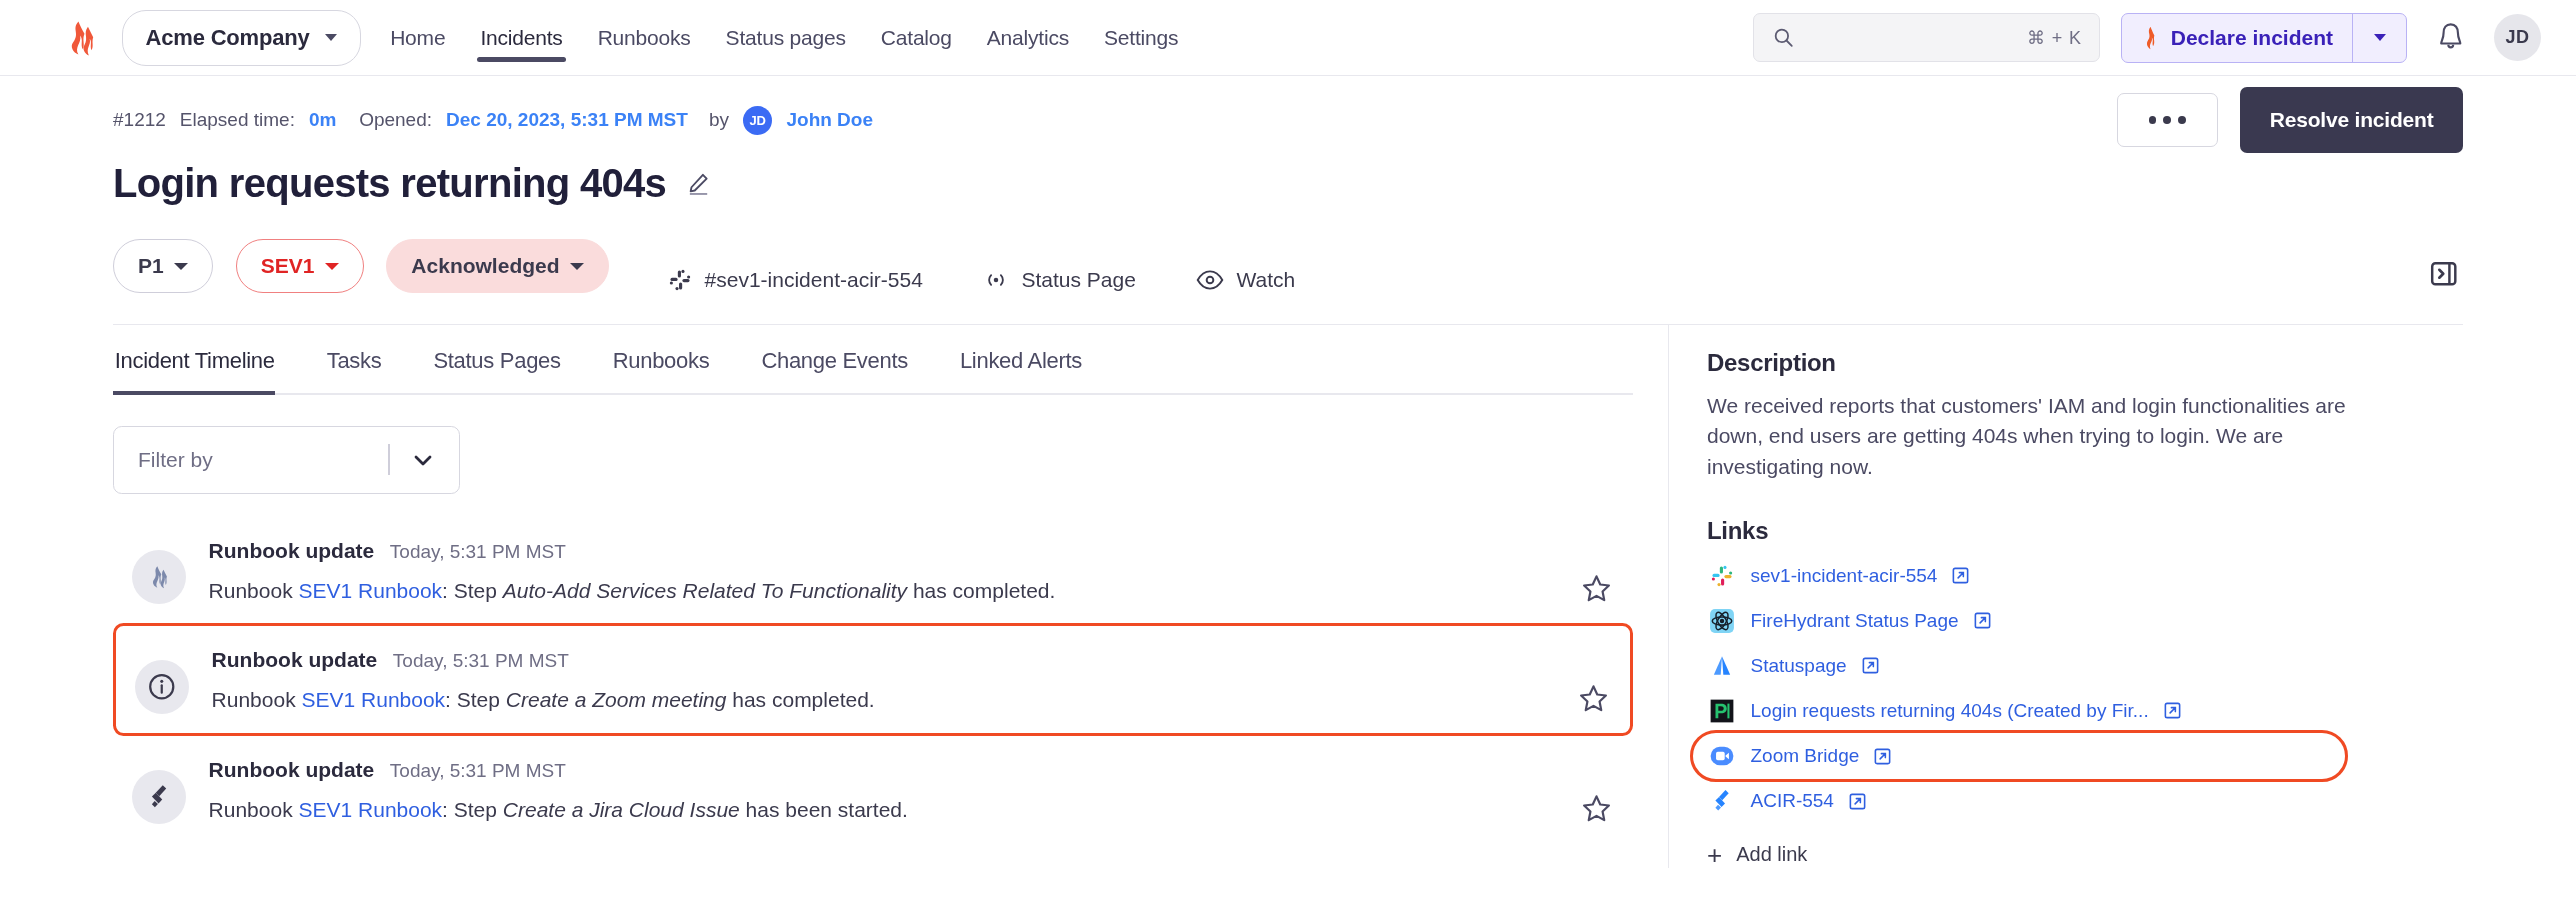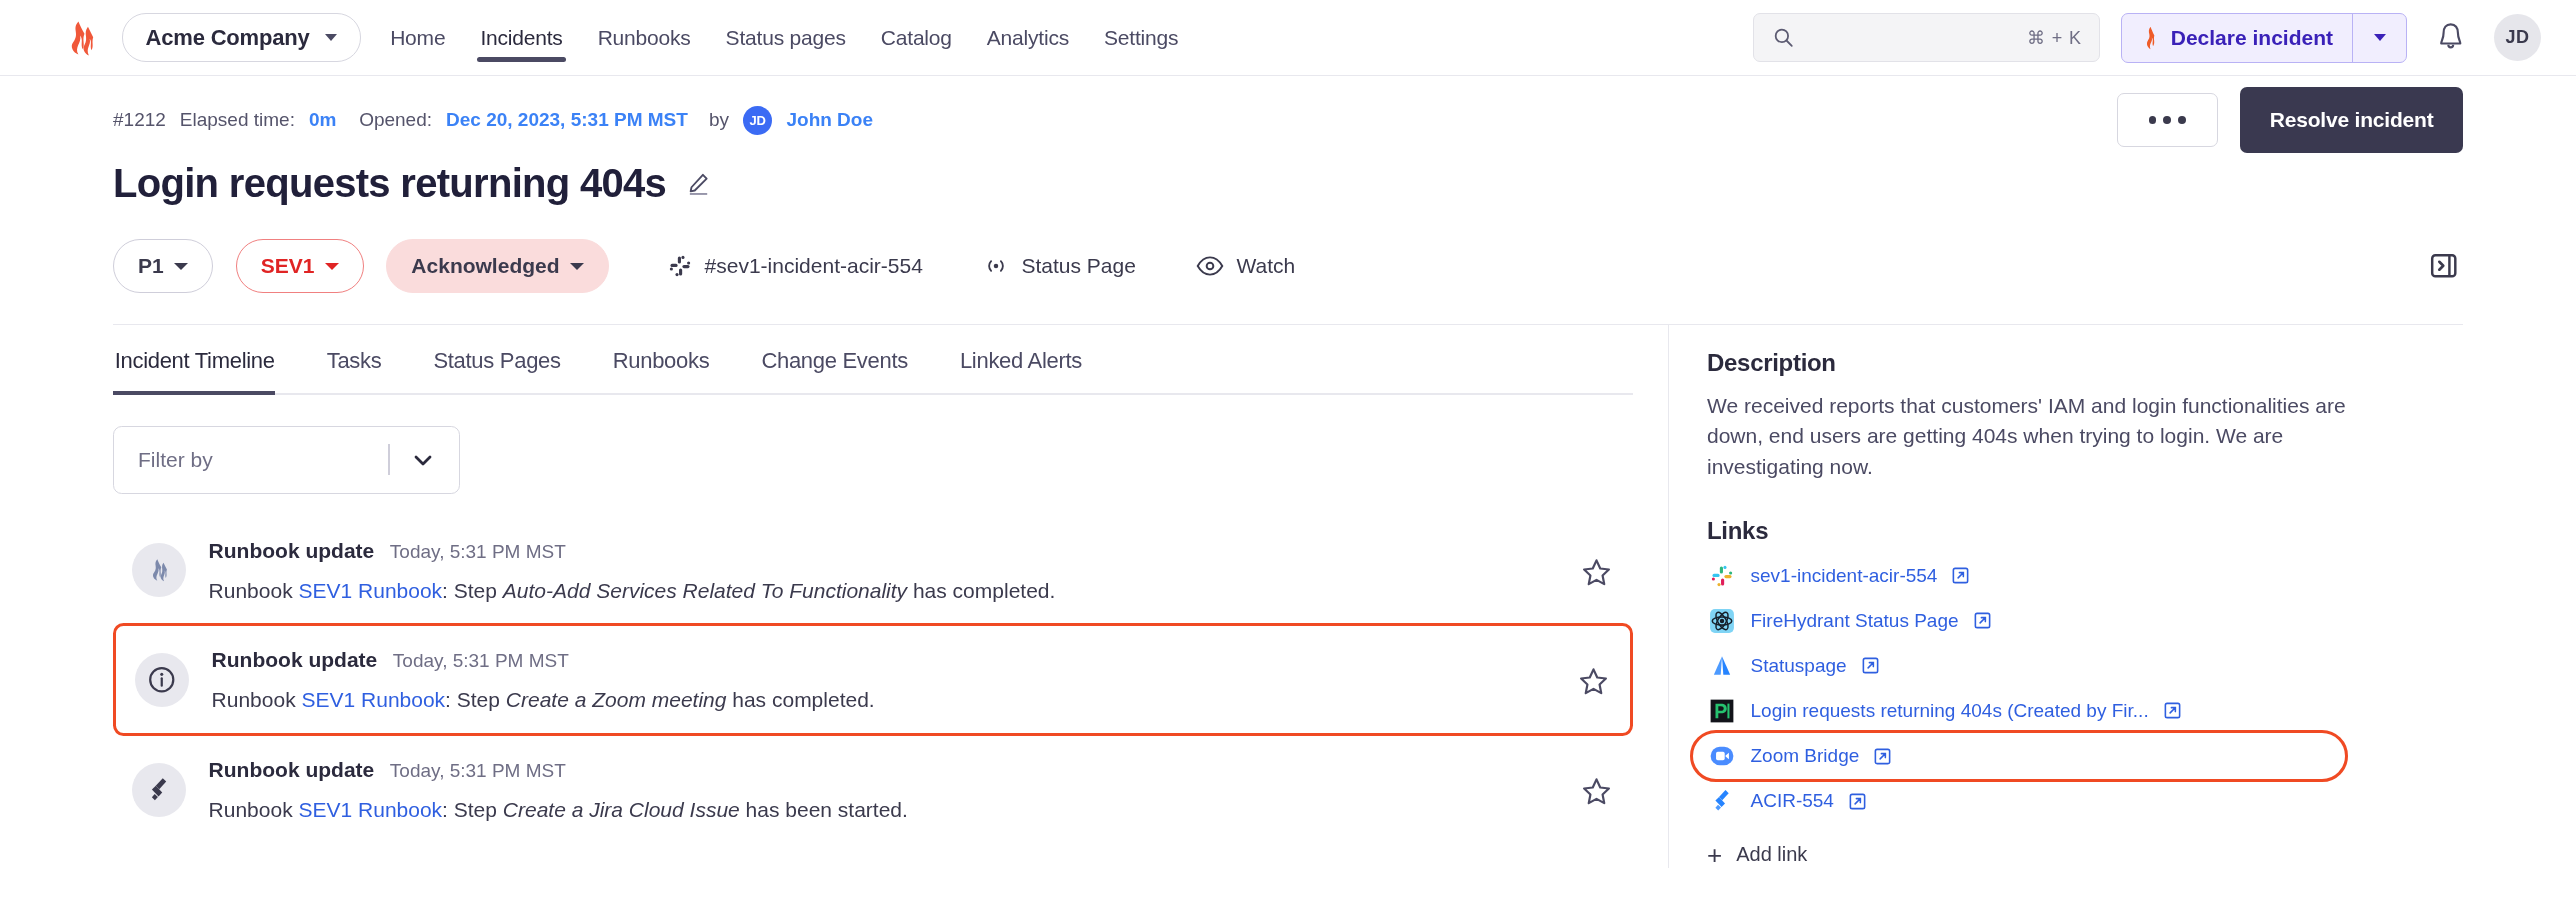--- a/index.html
+++ b/index.html
@@ -16,21 +16,21 @@
   .topnav {
     height: 76px;
     display: flex; align-items: center;
     padding: 0 35px 0 61px;
     border-bottom: 1.7px solid #E8E8EE;
     position: relative;
   }
   .fh-logo { width: 40px; height: 40px; flex: 0 0 auto; position: relative; margin-right: 21px; }
   .fh-logo svg { display:block; }
   .org-pill {
-    height: 49px; border: 1.7px solid #D7D7E0; border-radius: 24px;
+    height: 56px; border: 1.7px solid #D7D7E0; border-radius: 24px;
     display: flex; align-items: center; gap: 15.6px;
     padding: 0 22.6px; margin-right: 26px; background:#fff;
   }
   .org-pill .org-name { font-size: 22px; font-weight: 700; color: #2B2A3D; letter-spacing: -0.2px; }
   .chev { width: 0; height: 0; border-left: 6px solid transparent; border-right: 6px solid transparent; border-top: 7px solid #4B4A63; }
   .navlinks { display: flex; align-items: center; gap: 28px; height: 76px; }
   .navlink {
     font-size: 21px; color: #4B4A63; height: 76px; display:flex; align-items:center;
     padding: 0 3.5px; position: relative; letter-spacing: -0.2px;
   }
@@ -71,21 +71,21 @@
   .btn-resolve {
     height: 66px; background: #3A3950; color:#fff; border-radius: 7px; font-size: 21px; font-weight: 700;
     display:flex; align-items:center; padding: 0 29.5px; letter-spacing:-0.2px;
   }
 
   
   .title-row { display:flex; align-items:center; gap: 19px; margin-top: 12px; }
   .title { font-size: 40px; font-weight: 700; color: #21203A; letter-spacing: -0.7px; }
 
   
-  .badges-row { display:flex; align-items:center; gap: 22.6px; margin-top: 33px; }
+  .badges-row { display:flex; align-items:flex-end; gap: 22.6px; margin-top: 33px; }
   .pill {
     height: 54px; border-radius: 27px; display:flex; align-items:center; gap: 10.4px;
     padding: 0 24px; font-size: 21px; font-weight: 700;
   }
   .pill-p1 { border: 1.7px solid #CFCEDA; color:#3B3A4D; background:#fff; }
   .pill-sev1 { border: 1.7px solid #F08080; color:#E02424; background:#fff; }
   .pill-ack { background: #FADCDC; color:#3B3A4D; border: 1.7px solid #FADCDC; }
   .caret-dn { width:0;height:0;border-left:7px solid transparent;border-right:7px solid transparent;border-top:7.8px solid currentColor; }
   .link-item { display:flex; align-items:center; gap: 12px; font-size: 21px; color:#3B3A4D; font-weight: 400; margin-left: 19px; }
   .link-item.first { margin-left: 35px; }
@@ -109,21 +109,21 @@
   .filter {
     margin-top: 31px; width: 347px; height: 68px; border: 1.7px solid #D7D7E0; border-radius: 8.7px;
     display:flex; align-items:center; padding: 0 24px; gap: 0; background:#fff;
   }
   .filter .ph { font-size: 21px; color: #6F6E85; }
   .filter .sep { margin-left:auto; width:1.7px; height: 31px; background:#CFCEDA; margin-right: 21px; }
   .filter .dd { width: 24px; height: 24px; }
 
   
   .timeline { margin-top: 22.6px; }
-  .tl-item { display:flex; align-items:center; gap: 22.6px; padding: 19px 21px 19px 19px; border-radius: 10.4px; position:relative; }
+  .tl-item { display:flex; align-items:flex-end; gap: 22.6px; padding: 19px 21px 19px 19px; border-radius: 10.4px; position:relative; }
   .tl-item.highlight { border: 3.5px solid #F04A23; }
   .tl-icon {
     width: 54px; height: 54px; border-radius: 50%; background:#E8E8EE;
     display:flex; align-items:center; justify-content:center; flex:0 0 auto; margin-top: 1.7px;
   }
   .tl-body { flex:1; padding-top: 3.5px; }
   .tl-head { display:flex; align-items:baseline; gap: 15.6px; }
   .tl-title { font-size: 21px; font-weight: 700; color:#2B2A3D; }
   .tl-time { font-size: 19px; color:#6F6E85; }
   .tl-text { font-size: 21px; color:#3B3A4D; margin-top: 14px; line-height:1.3; }

